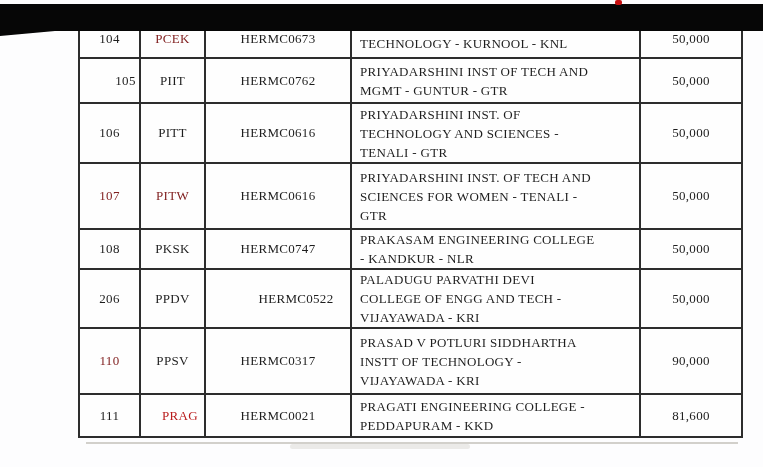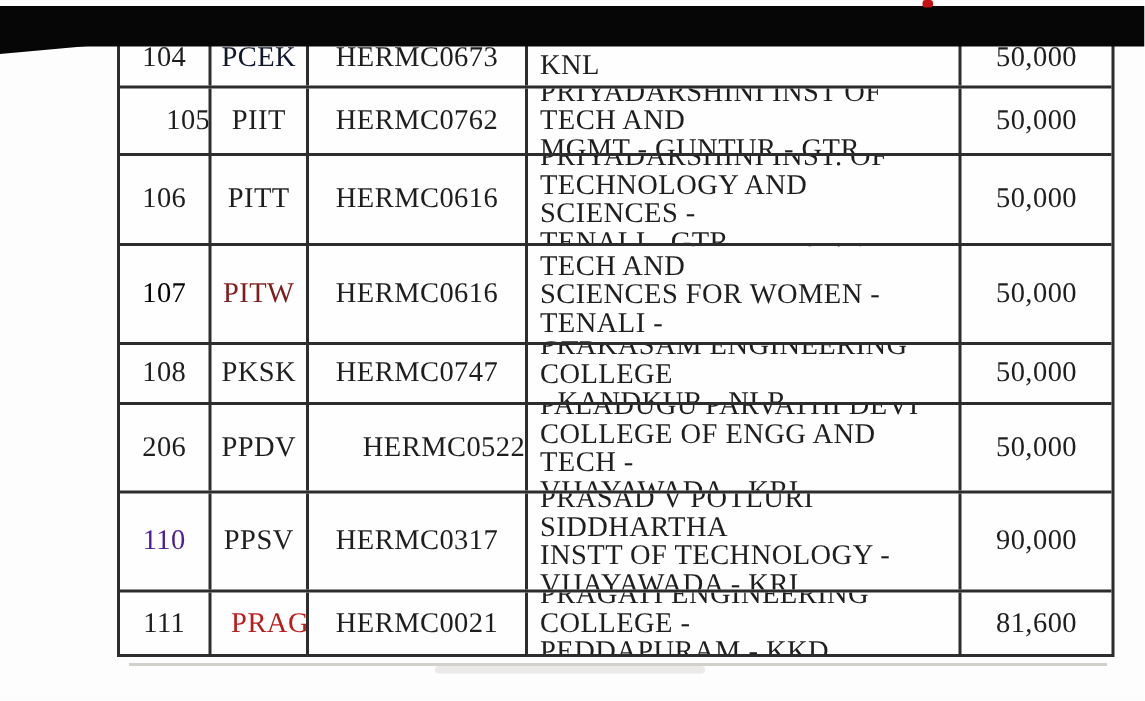--- a/index.html
+++ b/index.html
@@ -75,21 +75,21 @@
   .row:nth-child(5) { height: 40px; }
   .row:nth-child(6) { height: 59px; }
   .row:nth-child(7) { height: 66px; }
   .row:nth-child(8) { height: 41px; }
   .cell {
     box-sizing: border-box;
     border-right: 2px solid #2d2d2d;
     display: flex;
     align-items: center;
     justify-content: center;
-    font-size: 19px;
+    font-size: 13px;
     letter-spacing: 0.3px;
     color: #1e1e1e;
     overflow: hidden;
   }
   .cell:last-child { border-right: none; }
   .c-name {
     justify-content: flex-start;
     text-align: left;
     padding: 2px 6px 2px 8px;
     line-height: 19px;
@@ -126,21 +126,21 @@
 <body>
 
 <div class="page" style="background: rgb(253, 253, 254);">
   <div class="topbar" style="background: rgb(6, 6, 6);"></div>
   <div class="topbar-notch" style="background: rgb(6, 6, 6);"></div>
   <div class="red-dot" style="background: rgb(199, 15, 15);"></div>
 
   <div class="fee-table" id="fee-table" style="border-color: rgb(45, 45, 45);">
       <div class="row row-clipped" style="border-color: rgb(45, 45, 45);">
     <div class="cell c-serial" style="border-color: rgb(45, 45, 45); color: rgb(30, 30, 30);">104</div>
-    <div class="cell c-code" style="border-color: rgb(45, 45, 45); color: #0f172a;">PCEK</div>
+    <div class="cell c-code" style="border-color: rgb(45, 45, 45); color: #7f1d1d;">PCEK</div>
     <div class="cell c-hermc" style="border-color: rgb(45, 45, 45); color: rgb(30, 30, 30);">HERMC0673</div>
     <div class="cell c-name" style="border-color: rgb(45, 45, 45); color: rgb(30, 30, 30);">TECHNOLOGY - KURNOOL - KNL</div>
     <div class="cell c-fee" style="border-color: rgb(45, 45, 45); color: rgb(30, 30, 30);">50,000</div>
   </div>
       <div class="row" style="border-color: rgb(45, 45, 45);">
     <div class="cell c-serial" style="border-color: rgb(45, 45, 45); color: rgb(30, 30, 30); margin-left: 32px;">105</div>
     <div class="cell c-code" style="border-color: rgb(45, 45, 45); color: rgb(30, 30, 30);">PIIT</div>
     <div class="cell c-hermc" style="border-color: rgb(45, 45, 45); color: rgb(30, 30, 30);">HERMC0762</div>
     <div class="cell c-name" style="border-color: rgb(45, 45, 45); color: rgb(30, 30, 30);">PRIYADARSHINI INST OF TECH AND
 MGMT - GUNTUR - GTR</div>
@@ -149,21 +149,21 @@
       <div class="row" style="border-color: rgb(45, 45, 45);">
     <div class="cell c-serial" style="border-color: rgb(45, 45, 45); color: rgb(30, 30, 30);">106</div>
     <div class="cell c-code" style="border-color: rgb(45, 45, 45); color: rgb(30, 30, 30);">PITT</div>
     <div class="cell c-hermc" style="border-color: rgb(45, 45, 45); color: rgb(30, 30, 30);">HERMC0616</div>
     <div class="cell c-name" style="border-color: rgb(45, 45, 45); color: rgb(30, 30, 30);">PRIYADARSHINI INST. OF
 TECHNOLOGY AND SCIENCES -
 TENALI - GTR</div>
     <div class="cell c-fee" style="border-color: rgb(45, 45, 45); color: rgb(30, 30, 30);">50,000</div>
   </div>
       <div class="row" style="border-color: rgb(45, 45, 45);">
-    <div class="cell c-serial" style="border-color: rgb(45, 45, 45); color: #000000;">107</div>
+    <div class="cell c-serial" style="border-color: rgb(45, 45, 45); color: #7f1d1d;">107</div>
     <div class="cell c-code" style="border-color: rgb(45, 45, 45); color: #7f1d1d;">PITW</div>
     <div class="cell c-hermc" style="border-color: rgb(45, 45, 45); color: rgb(30, 30, 30);">HERMC0616</div>
     <div class="cell c-name" style="border-color: rgb(45, 45, 45); color: rgb(30, 30, 30);">PRIYADARSHINI INST. OF TECH AND
 SCIENCES FOR WOMEN - TENALI -
 GTR</div>
     <div class="cell c-fee" style="border-color: rgb(45, 45, 45); color: rgb(30, 30, 30);">50,000</div>
   </div>
       <div class="row" style="border-color: rgb(45, 45, 45);">
     <div class="cell c-serial" style="border-color: rgb(45, 45, 45); color: rgb(30, 30, 30);">108</div>
     <div class="cell c-code" style="border-color: rgb(45, 45, 45); color: rgb(30, 30, 30);">PKSK</div>
@@ -175,21 +175,21 @@
       <div class="row" style="border-color: rgb(45, 45, 45);">
     <div class="cell c-serial" style="border-color: rgb(45, 45, 45); color: rgb(30, 30, 30);">206</div>
     <div class="cell c-code" style="border-color: rgb(45, 45, 45); color: rgb(30, 30, 30);">PPDV</div>
     <div class="cell c-hermc" style="border-color: rgb(45, 45, 45); color: rgb(30, 30, 30); padding-left: 36px;">HERMC0522</div>
     <div class="cell c-name" style="border-color: rgb(45, 45, 45); color: rgb(30, 30, 30);">PALADUGU PARVATHI DEVI
 COLLEGE OF ENGG AND TECH -
 VIJAYAWADA - KRI</div>
     <div class="cell c-fee" style="border-color: rgb(45, 45, 45); color: rgb(30, 30, 30);">50,000</div>
   </div>
       <div class="row" style="border-color: rgb(45, 45, 45);">
-    <div class="cell c-serial" style="border-color: rgb(45, 45, 45); color: #4c1d95;">110</div>
+    <div class="cell c-serial" style="border-color: rgb(45, 45, 45); color: #7f1d1d;">110</div>
     <div class="cell c-code" style="border-color: rgb(45, 45, 45); color: rgb(30, 30, 30);">PPSV</div>
     <div class="cell c-hermc" style="border-color: rgb(45, 45, 45); color: rgb(30, 30, 30);">HERMC0317</div>
     <div class="cell c-name" style="border-color: rgb(45, 45, 45); color: rgb(30, 30, 30);">PRASAD V POTLURI SIDDHARTHA
 INSTT OF TECHNOLOGY -
 VIJAYAWADA - KRI</div>
     <div class="cell c-fee" style="border-color: rgb(45, 45, 45); color: rgb(30, 30, 30);">90,000</div>
   </div>
       <div class="row" style="border-color: rgb(45, 45, 45);">
     <div class="cell c-serial" style="border-color: rgb(45, 45, 45); color: rgb(30, 30, 30);">111</div>
     <div class="cell c-code" style="border-color: rgb(45, 45, 45); color: #b91c1c; padding-left: 15px;">PRAG</div>

